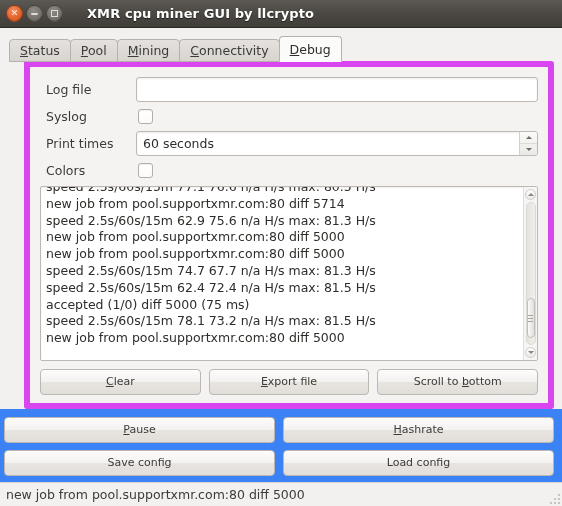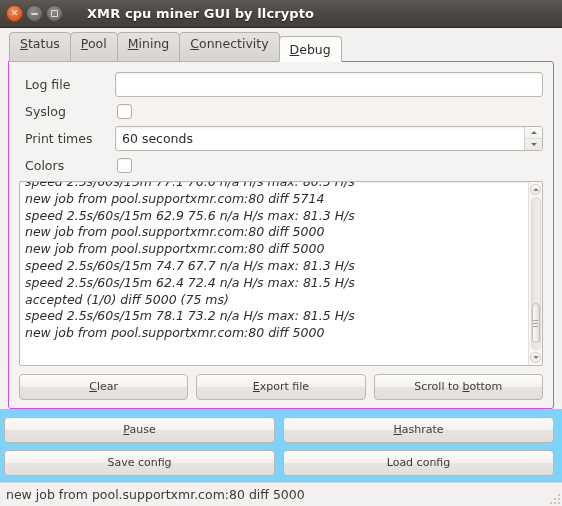--- a/index.html
+++ b/index.html
@@ -95,21 +95,21 @@
   .tabstrip {
     display: flex;
     align-items: flex-end;
     height: 26px;
     position: relative;
     z-index: 2;
     margin-bottom: -1px;
     padding-left: 1px;
   }
   .tab {
-    height: 30px;
+    height: 23px;
     line-height: 22px;
     padding: 0 10px;
     font-size: 12.5px;
     color: #3c3b37;
     background: linear-gradient(to bottom, #e4e1de 0%, #d8d4d0 100%);
     border: 1px solid #b6b2ab;
     border-bottom: 1px solid #b6b2ab;
     border-radius: 4px 4px 0 0;
     margin-right: -1px;
     box-sizing: border-box;
@@ -122,27 +122,28 @@
     border-bottom: 1px solid #fbfbfa;
     color: #2e2d2a;
     z-index: 3;
     position: relative;
   }
   .tab u { text-decoration: underline; }
 
   .tabpanel {
     flex: 1 1 auto;
     background: #f4f3f2;
-    border: 1px solid #d946ef;
+    border: 6px solid #d946ef;
     border-radius: 0 3px 3px 3px;
     padding: 10px 10px 8px 10px;
     box-sizing: border-box;
     display: flex;
     flex-direction: column;
     min-height: 0;
+    margin-left: 16px;
   }
 
   
   .settings {
     display: grid;
     grid-template-columns: 90px 1fr;
     row-gap: 7px;
     column-gap: 6px;
     align-items: center;
     margin-bottom: 8px;
@@ -247,21 +248,21 @@
     flex: 1 1 auto;
     padding: 0 0 0 5px;
     overflow: hidden;
     font-size: 12.5px;
     color: #2e2d2a;
     line-height: 16.8px;
     position: relative;
     top: -8px;
     white-space: nowrap;
   }
-  .logline { white-space: nowrap; font-style: italic; }
+  .logline { white-space: nowrap; }
 
   .vscroll {
     flex: 0 0 14px;
     width: 14px;
     background: #f6f5f4;
     border-left: 1px solid #e2dfda;
     display: flex;
     flex-direction: column;
     align-items: center;
     padding: 2px 0;
@@ -338,21 +339,21 @@
     white-space: nowrap;
     overflow: hidden;
   }
   .btn u { text-decoration: underline; }
 
   
   .bottomarea {
     flex: 0 0 auto;
     padding: 8px 8px 6px 4px;
     box-sizing: border-box;
-    background: #7dd3fc;
+    background: #3b82f6;
     display: flex;
     flex-direction: column;
     gap: 7px;
   }
 
   .statusbar {
     flex: 0 0 24px;
     height: 24px;
     background: #f2f1f0;
     border-top: 1px solid #d9d5d0;

